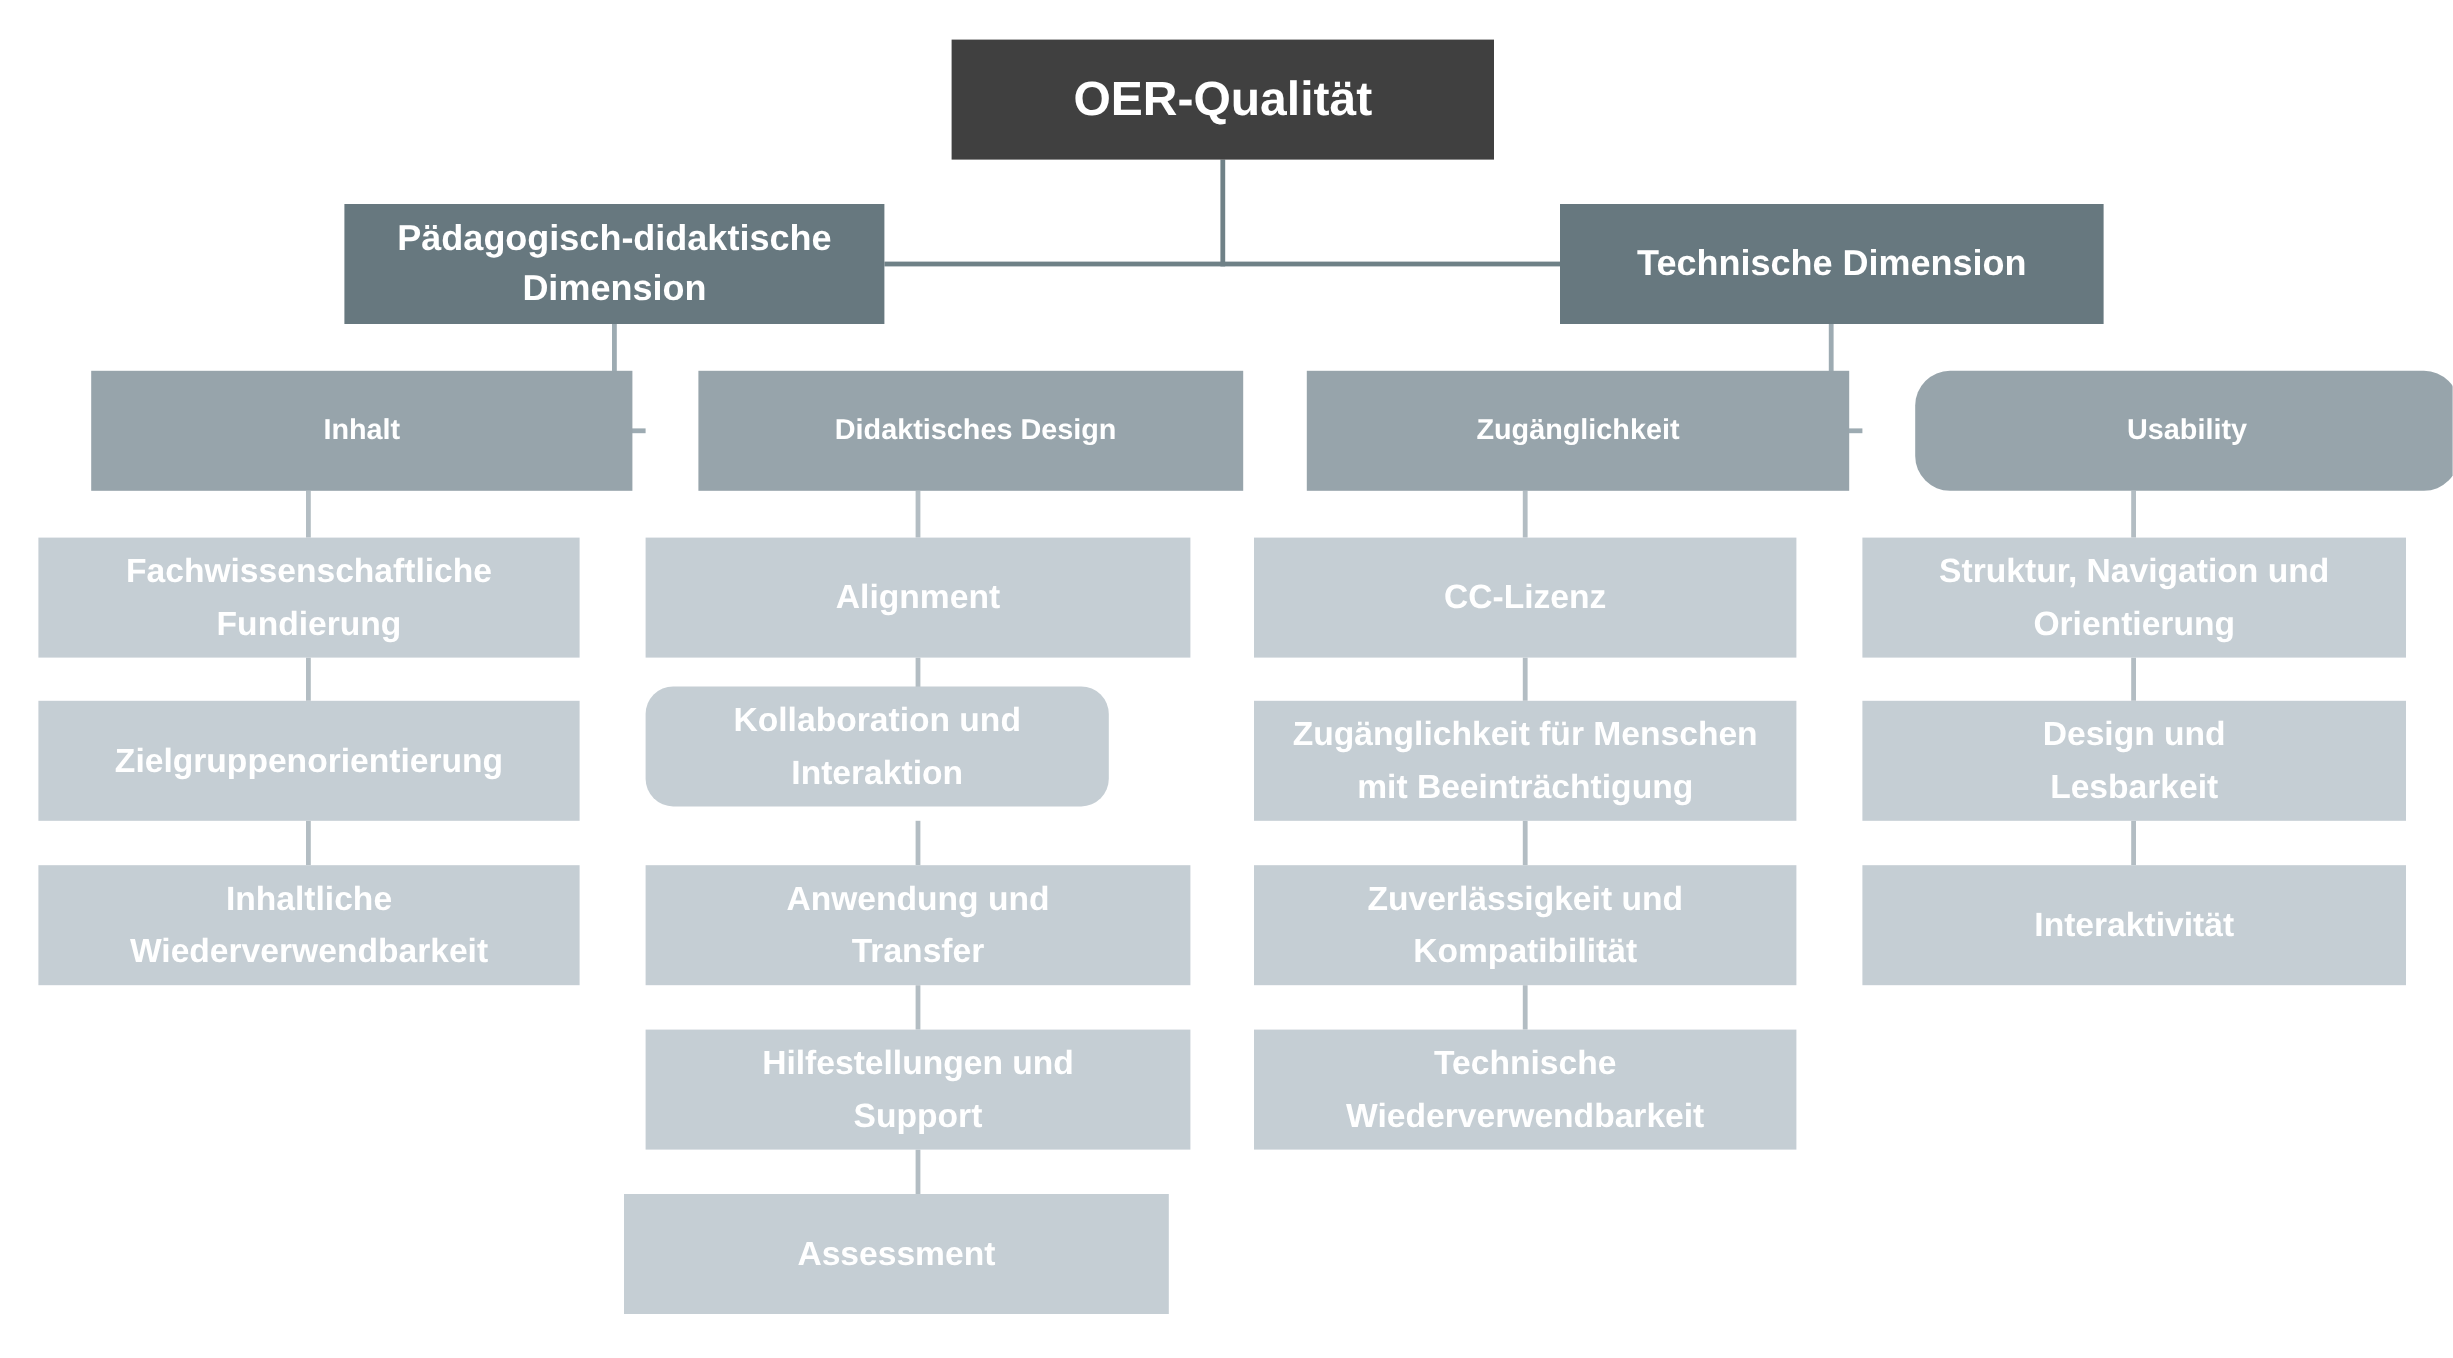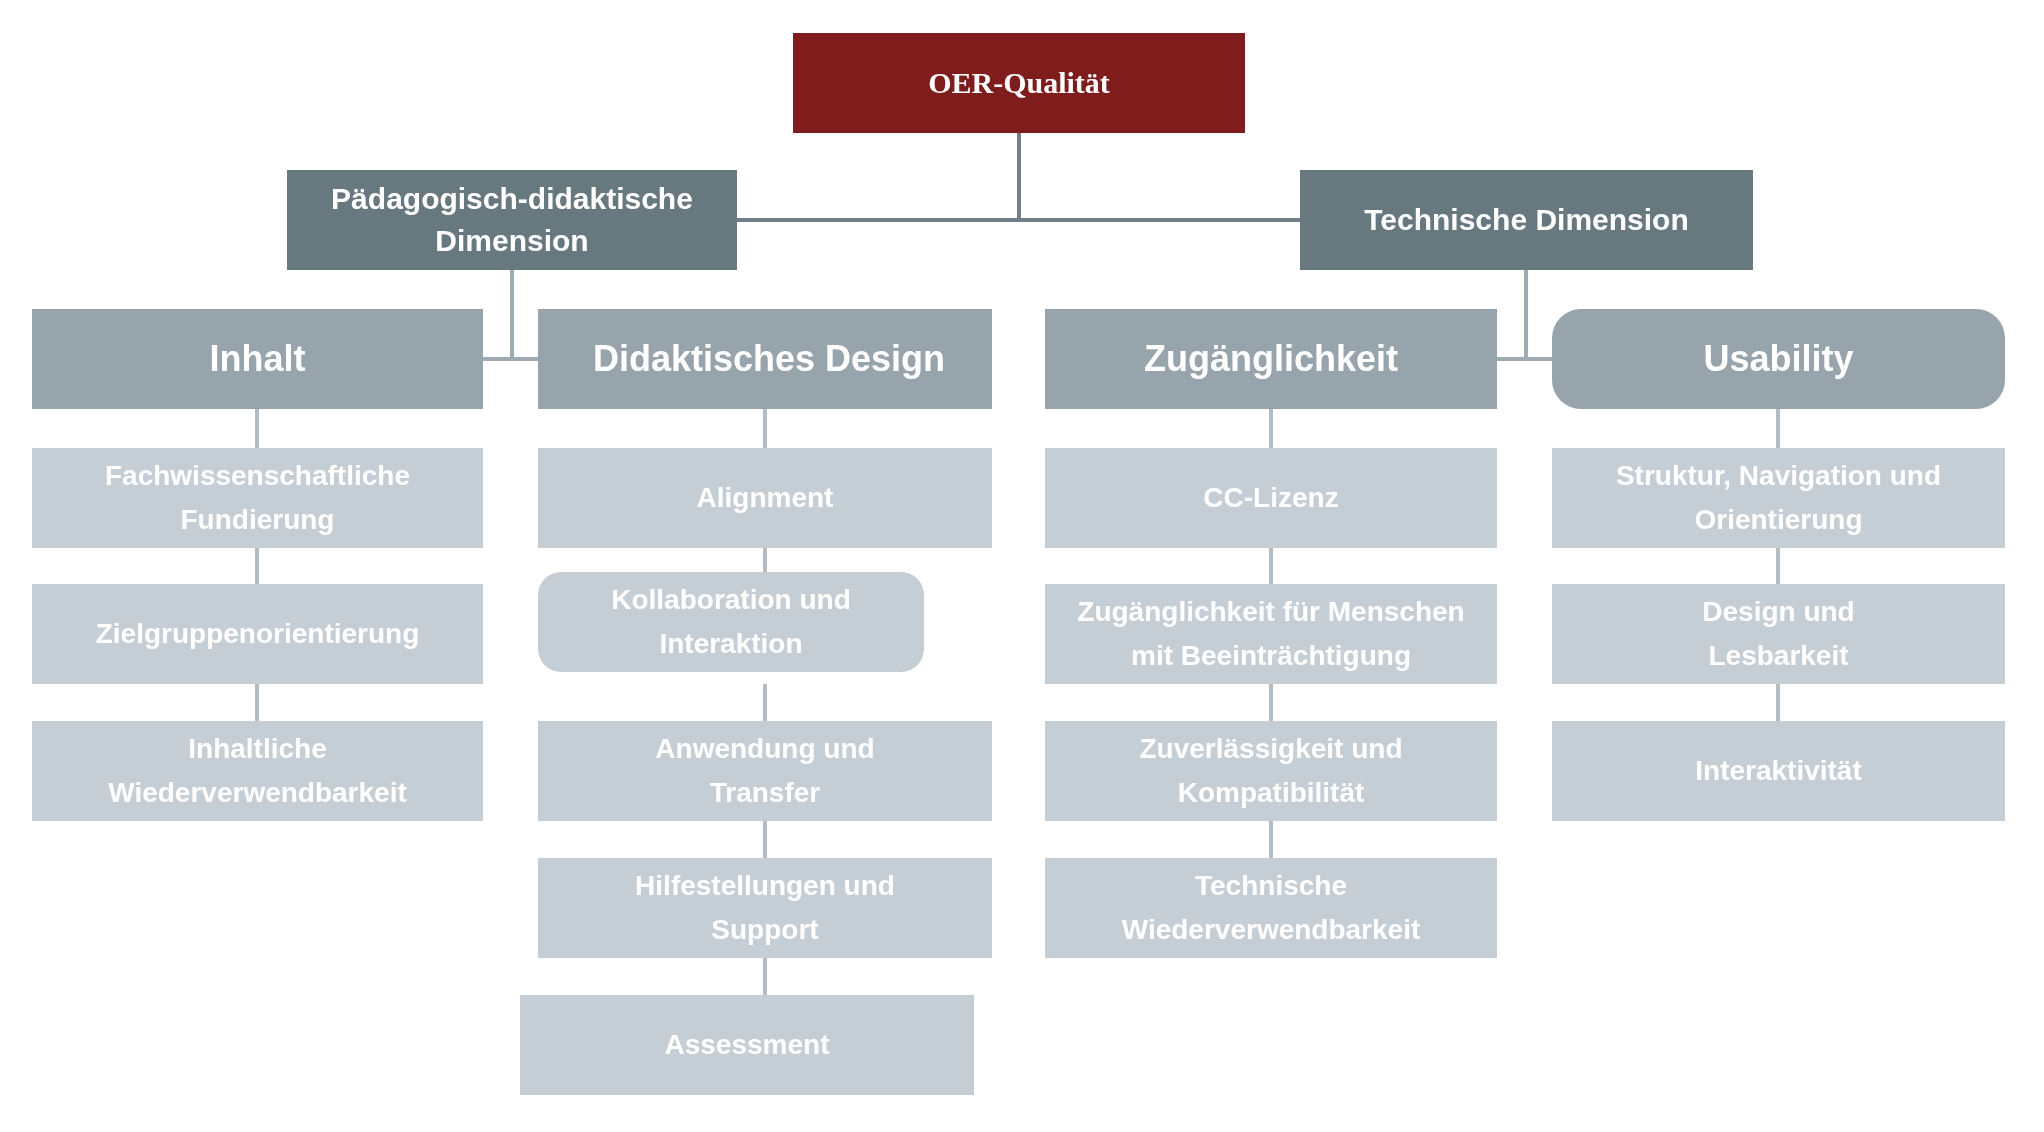--- a/index.html
+++ b/index.html
@@ -16,23 +16,23 @@
     display: flex;
     align-items: center;
     justify-content: center;
     text-align: center;
     color: #ffffff;
     font-weight: 700;
     white-space: pre-line;
     box-sizing: border-box;
     padding: 0 8px;
   }
-  .lvl-root  { background: #7f1d1d; font-size: 30px; line-height: 42px; font-family: Liberation Serif, serif; }
+  .lvl-root  { background: #404040; font-size: 40px; line-height: 42px; }
   .lvl-dim   { background: #67787f; font-size: 30px; line-height: 42px; }
-  .lvl-cat   { background: #97a4ab; font-size: 36px; line-height: 42px; }
+  .lvl-cat   { background: #97a4ab; font-size: 24px; line-height: 42px; margin-left: 44px; }
   .lvl-child { background: #c5ced4; font-size: 28px; line-height: 44px; }
   .line { position: absolute; }
   .line-dark  { background: #6f8187; }
   .line-mid   { background: #9dabb2; }
   .line-light { background: #b3bdc3; }
 </style>
 </head>
 <body>
 
 <div class="canvas">

